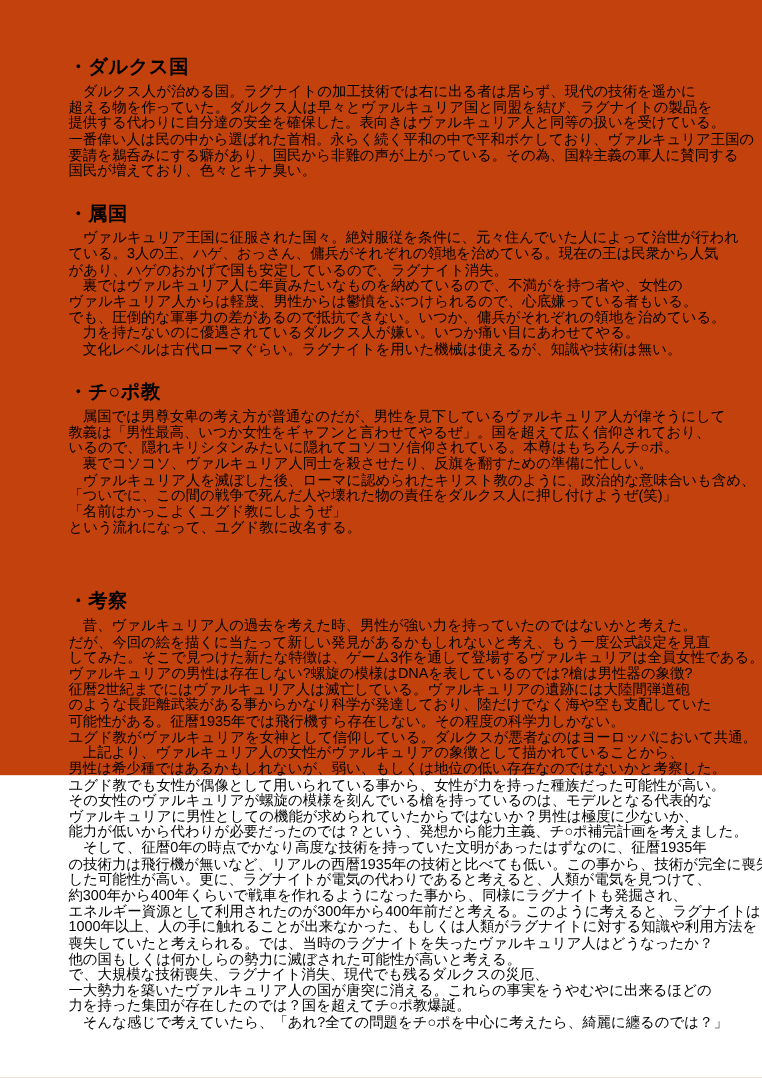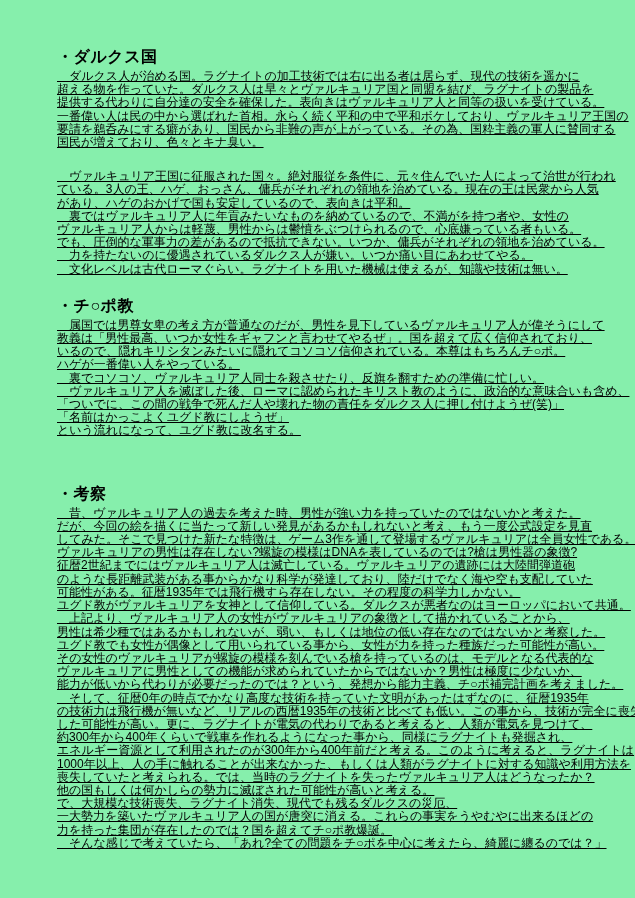--- a/index.html
+++ b/index.html
@@ -10,23 +10,23 @@
   body {
     width: 635px;
     height: 898px;
     overflow: hidden;
     color: #000000;
     font-family: "Liberation Sans", sans-serif;
   }
   .page {
     box-sizing: border-box;
     width: 635px;
-    height: 898px;
+    height: 646px;
     padding: 48px 8px 0 57px;
-    background: #86efac;
+    background: #c2410c;
   }
   .doc-section {
     margin: 0;
   }
   .doc-section + .doc-section {
     margin-top: 21px;
   }
   
   .doc-section[data-name="section-kousatsu"] {
     margin-top: 47px;
@@ -37,53 +37,52 @@
     line-height: 17px;
     font-weight: bold;
     letter-spacing: 0.5px;
     white-space: pre;
   }
   .line {
     font-size: 12px;
     line-height: 13.2px;
     letter-spacing: 0px;
     white-space: pre;
-    text-decoration: underline;
   }
 </style>
 </head>
 <body>
 
 <div class="page" data-name="document-page">
   <div id="sections" data-name="document-sections">
       <section class="doc-section" data-name="section-darcsen-koku">
         <h2 class="sec-title" data-name="section-darcsen-koku-title">・ダルクス国</h2>
         <div class="line" data-name="text-line">　ダルクス人が治める国。ラグナイトの加工技術では右に出る者は居らず、現代の技術を遥かに</div>
         <div class="line" data-name="text-line">超える物を作っていた。ダルクス人は早々とヴァルキュリア国と同盟を結び、ラグナイトの製品を</div>
         <div class="line" data-name="text-line">提供する代わりに自分達の安全を確保した。表向きはヴァルキュリア人と同等の扱いを受けている。</div>
         <div class="line" data-name="text-line">一番偉い人は民の中から選ばれた首相。永らく続く平和の中で平和ボケしており、ヴァルキュリア王国の</div>
         <div class="line" data-name="text-line">要請を鵜呑みにする癖があり、国民から非難の声が上がっている。その為、国粋主義の軍人に賛同する</div>
         <div class="line" data-name="text-line">国民が増えており、色々とキナ臭い。</div>
       </section>
       <section class="doc-section" data-name="section-zokkoku">
+        <h2 class="sec-title" data-name="section-zokkoku-title">・属国</h2>
         <div class="line" data-name="text-line">　ヴァルキュリア王国に征服された国々。絶対服従を条件に、元々住んでいた人によって治世が行われ</div>
         <div class="line" data-name="text-line">ている。3人の王、ハゲ、おっさん、傭兵がそれぞれの領地を治めている。現在の王は民衆から人気</div>
-        <div class="line" data-name="text-line">があり、ハゲのおかげで国も安定しているので、表向きは平和。</div>
+        <div class="line" data-name="text-line">があり、ハゲのおかげで国も安定しているので、ラグナイト消失。</div>
         <div class="line" data-name="text-line">　裏ではヴァルキュリア人に年貢みたいなものを納めているので、不満がを持つ者や、女性の</div>
         <div class="line" data-name="text-line">ヴァルキュリア人からは軽蔑、男性からは鬱憤をぶつけられるので、心底嫌っている者もいる。</div>
         <div class="line" data-name="text-line">でも、圧倒的な軍事力の差があるので抵抗できない。いつか、傭兵がそれぞれの領地を治めている。</div>
         <div class="line" data-name="text-line">　力を持たないのに優遇されているダルクス人が嫌い。いつか痛い目にあわせてやる。</div>
         <div class="line" data-name="text-line">　文化レベルは古代ローマぐらい。ラグナイトを用いた機械は使えるが、知識や技術は無い。</div>
       </section>
       <section class="doc-section" data-name="section-chinpo-kyou">
         <h2 class="sec-title" data-name="section-chinpo-kyou-title">・チ○ポ教</h2>
         <div class="line" data-name="text-line">　属国では男尊女卑の考え方が普通なのだが、男性を見下しているヴァルキュリア人が偉そうにして</div>
         <div class="line" data-name="text-line">教義は「男性最高、いつか女性をギャフンと言わせてやるぜ」。国を超えて広く信仰されており、</div>
         <div class="line" data-name="text-line">いるので、隠れキリシタンみたいに隠れてコソコソ信仰されている。本尊はもちろんチ○ポ。</div>
-        <div class="line" data-name="text-line">ハゲが一番偉い人をやっている。</div>
         <div class="line" data-name="text-line">　裏でコソコソ、ヴァルキュリア人同士を殺させたり、反旗を翻すための準備に忙しい。</div>
         <div class="line" data-name="text-line">　ヴァルキュリア人を滅ぼした後、ローマに認められたキリスト教のように、政治的な意味合いも含め、</div>
         <div class="line" data-name="text-line">「ついでに、この間の戦争で死んだ人や壊れた物の責任をダルクス人に押し付けようぜ(笑)」</div>
         <div class="line" data-name="text-line">「名前はかっこよくユグド教にしようぜ」</div>
         <div class="line" data-name="text-line">という流れになって、ユグド教に改名する。</div>
       </section>
       <section class="doc-section" data-name="section-kousatsu">
         <h2 class="sec-title" data-name="section-kousatsu-title">・考察</h2>
         <div class="line" data-name="text-line">　昔、ヴァルキュリア人の過去を考えた時、男性が強い力を持っていたのではないかと考えた。</div>
         <div class="line" data-name="text-line">だが、今回の絵を描くに当たって新しい発見があるかもしれないと考え、もう一度公式設定を見直</div>

